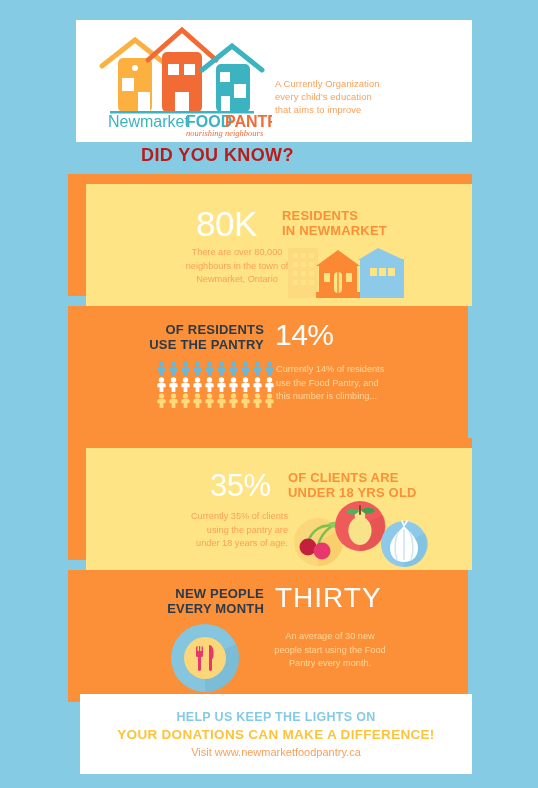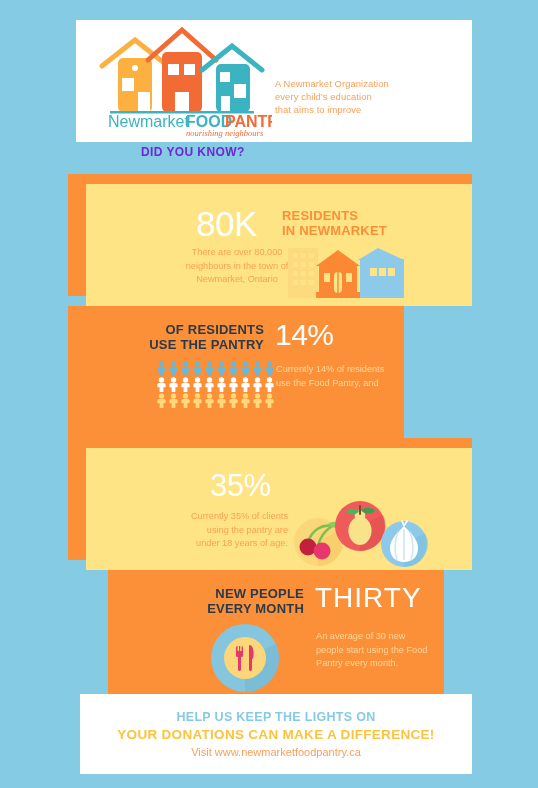--- a/index.html
+++ b/index.html
@@ -43,22 +43,22 @@
     font-size: 9.4px;
     line-height: 13.2px;
     letter-spacing: .1px;
   }
   .tagline div { white-space: nowrap; }
 
   .did-you-know {
     position: absolute;
     left: 141px;
     top: 145px;
-    color: #6d28d9;
-    font-size: 12px;
+    color: #b91c1c;
+    font-size: 18px;
     font-weight: bold;
     letter-spacing: .4px;
   }
 
   
   .band {
     position: absolute;
     left: 68px;
   }
   
@@ -71,28 +71,28 @@
   .sec-yellow .card {
     position: absolute;
     left: 18px; top: 10px;
     width: 386px; height: 122px;
     background: #ffe486;
   }
   
   .sec-orange .card {
     position: absolute;
     left: 0; top: 0;
-    width: 336px; height: 132px;
+    width: 400px; height: 132px;
     background: #fb9038;
   }
 
   .sec1 { top: 174px; width: 404px; height: 132px; }
   .sec2 { top: 306px; width: 404px; height: 132px; }
   .sec3 { top: 438px; width: 404px; height: 132px; }
-  .sec4 { top: 570px; width: 404px; height: 132px; margin-left: 40px; }
+  .sec4 { top: 570px; width: 404px; height: 132px; }
 
   .big-num {
     position: absolute;
     font-weight: normal;
     color: #ffffff;
     letter-spacing: -0.5px;
     line-height: 1;
   }
   .headline {
     position: absolute;
@@ -122,21 +122,21 @@
 
   
   .s3-num  { left: 124px; top: 22px; font-size: 31px; }
   .s3-blurb{ left: 78px;  top: 62px; width: 124px; color: #f9a05a; text-align: right; }
   .s3-head { left: 202px; top: 22px; color: #fb9038; }
   .s3-icon { position: absolute; left: 198px; top: 48px; width: 150px; height: 72px; }
 
   
   .s4-head { left: 72px;  top: 16px; color: #2b3a4a; text-align: right; width: 124px;}
   .s4-num  { left: 207px; top: 14px; font-size: 28px; letter-spacing: 1px;}
-  .s4-blurb{ left: 208px; top: 60px; width: 140px; color: #ffd79a; }
+  .s4-blurb{ left: 192px; top: 60px; width: 140px; color: #ffd79a; text-align: center; }
   .s4-icon { position: absolute; left: 98px; top: 52px; width: 78px; height: 72px; }
 
   
   .footer-card {
     position: absolute;
     left: 80px;
     top: 694px;
     width: 392px;
     height: 80px;
     background: #ffffff;
@@ -190,21 +190,21 @@
         <rect x="20" y="85" width="144" height="2.5" fill="#3cb3c1"></rect>
 
         <text x="18" y="101" font-family="'Liberation Sans', sans-serif" font-size="16" fill="#3cb3c1">Newmarket</text>
         <text x="96" y="101" font-family="'Liberation Sans', sans-serif" font-size="16" font-weight="bold" fill="#3cb3c1">FOOD</text>
         <text x="135" y="101" font-family="'Liberation Sans', sans-serif" font-size="16" font-weight="bold" fill="#f26b35">PANTRY</text>
         <text x="96" y="110" font-family="'Liberation Serif', serif" font-size="8.5" font-style="italic" fill="#f26b35">nourishing neighbours</text>
       </svg>
     </div>
 
     <div class="tagline">
-      <div>A Newmarket Organization</div>
+      <div>A Currently Organization</div>
       <div>every child's education</div>
       <div>that aims to improve</div>
     </div>
   </div>
 
   <div class="did-you-know">DID YOU KNOW?</div>
 
   <div class="band sec1 sec-yellow">
     <div class="strip"></div>
     <div class="card">
@@ -258,20 +258,21 @@
   <div class="band sec2 sec-orange">
     <div class="card">
       <div class="headline s2-head">
         <div>OF RESIDENTS</div>
         <div>USE THE PANTRY</div>
       </div>
       <div class="big-num s2-num">14%</div>
       <div class="blurb s2-blurb">
         <div>Currently 14% of residents</div>
         <div>use the Food Pantry, and</div>
+        <div>this number is climbing...</div>
       </div>
       <div class="s2-icon" id="pictogram">
           <div class="people-row">
             <svg width="11" height="15" viewBox="0 0 11 15">
               <circle cx="5.5" cy="3" r="2.7" fill="#6cb6d6"></circle>
               <path d="M1.4 7.2 C1.4 6.3 2.4 5.9 5.5 5.9 C8.6 5.9 9.6 6.3 9.6 7.2 L9.6 10.2 L7.4 10.2 L7.4 15 L3.6 15 L3.6 10.2 L1.4 10.2 Z" fill="#6cb6d6"></path>
             </svg>
             <svg width="11" height="15" viewBox="0 0 11 15">
               <circle cx="5.5" cy="3" r="2.7" fill="#6cb6d6"></circle>
               <path d="M1.4 7.2 C1.4 6.3 2.4 5.9 5.5 5.9 C8.6 5.9 9.6 6.3 9.6 7.2 L9.6 10.2 L7.4 10.2 L7.4 15 L3.6 15 L3.6 10.2 L1.4 10.2 Z" fill="#6cb6d6"></path>
@@ -394,20 +395,24 @@
             </svg>
           </div>
         </div>
     </div>
   </div>
 
   <div class="band sec3 sec-yellow">
     <div class="strip"></div>
     <div class="card">
       <div class="big-num s3-num">35%</div>
+      <div class="headline s3-head">
+        <div>OF CLIENTS ARE</div>
+        <div>UNDER 18 YRS OLD</div>
+      </div>
       <div class="blurb s3-blurb">
         <div>Currently 35% of clients</div>
         <div>using the pantry are</div>
         <div>under 18 years of age.</div>
       </div>
       <div class="s3-icon">
         <svg width="150" height="72" viewBox="0 0 150 72" xmlns="http://www.w3.org/2000/svg">
 
           <g>
             <circle cx="34" cy="46" r="24" fill="#fbd77a"></circle>

